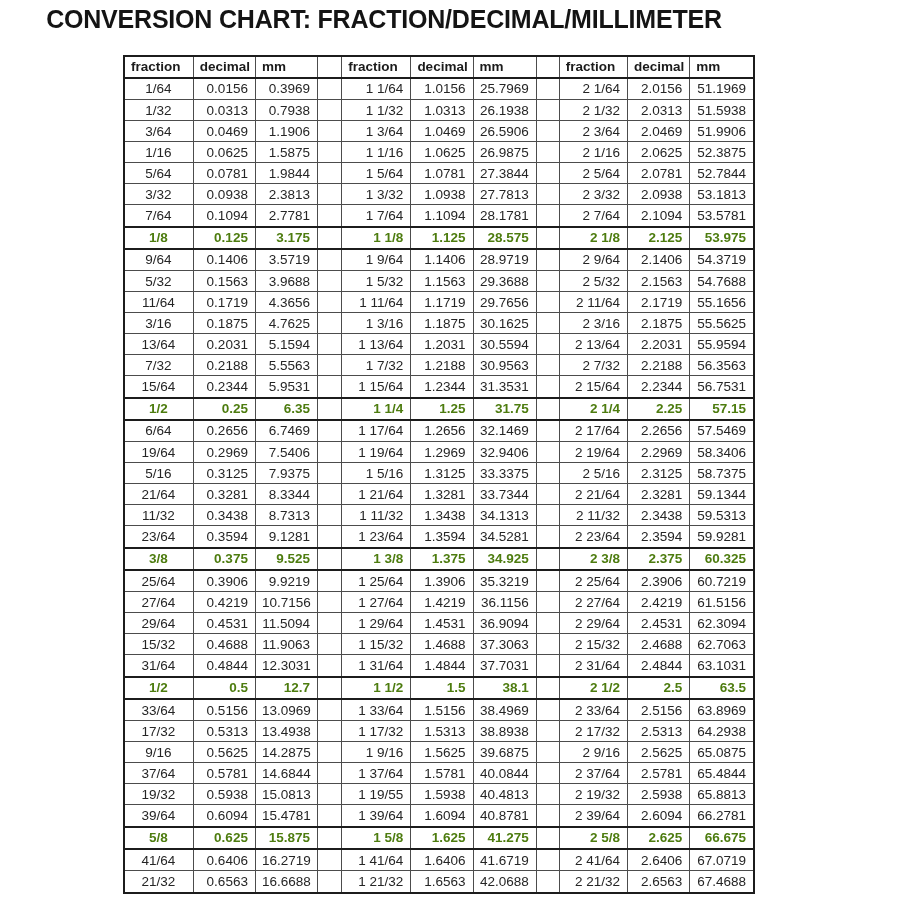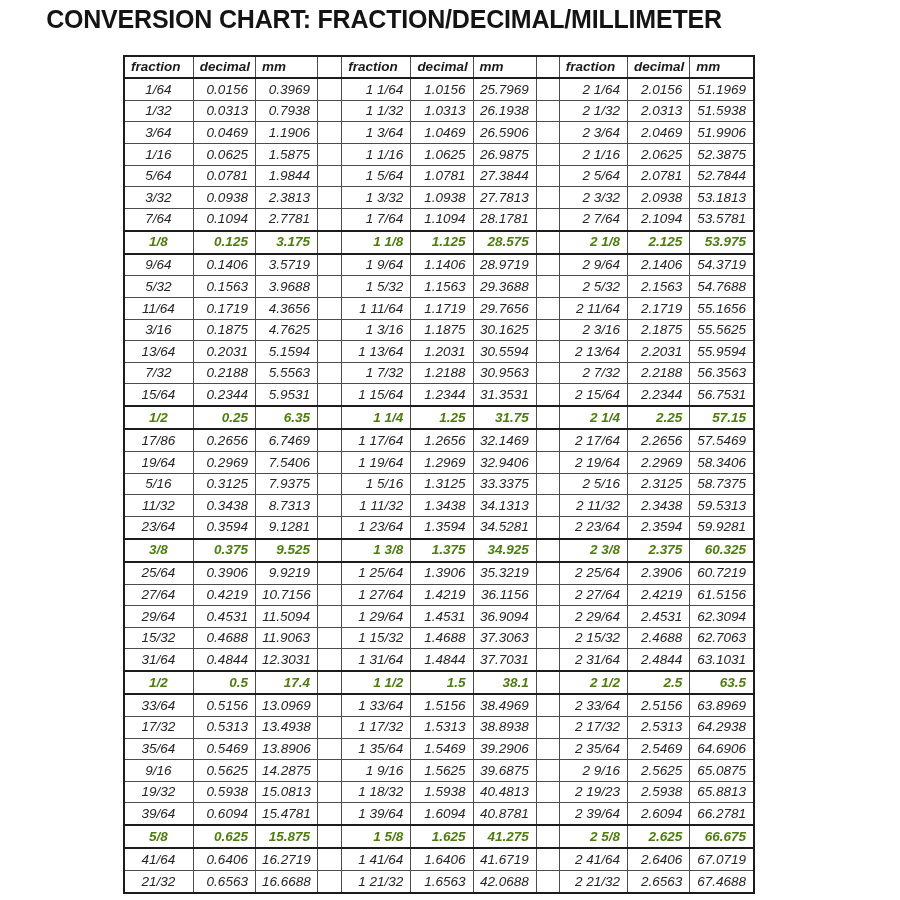--- a/index.html
+++ b/index.html
@@ -28,21 +28,20 @@
   table.conv {
     position: absolute;
     left: 123px;
     top: 55px;
     width: 632px;
     height: 839px;
     border-collapse: collapse;
     table-layout: fixed;
     font-size: 13.5px;
     color: #252525;
-    font-style: italic;
   }
   table.conv {
     border: 2px solid #1c1c1c;
   }
   .conv th, .conv td {
     border: 1px solid #4c4c4c;
     padding: 0 7px 0 6px;
     white-space: pre;
     overflow: hidden;
     line-height: 1;
@@ -304,21 +303,21 @@
         <td class="gap"></td>
         <td class="c-frac">1 1/4</td>
         <td class="c-dec">1.25</td>
         <td class="c-mm">31.75</td>
         <td class="gap"></td>
         <td class="c-frac">2 1/4</td>
         <td class="c-dec">2.25</td>
         <td class="c-mm">57.15</td>
       </tr>
       <tr>
-        <td class="c-frac left">17/86</td>
+        <td class="c-frac left">6/64</td>
         <td class="c-dec">0.2656</td>
         <td class="c-mm">6.7469</td>
         <td class="gap"></td>
         <td class="c-frac">1 17/64</td>
         <td class="c-dec">1.2656</td>
         <td class="c-mm">32.1469</td>
         <td class="gap"></td>
         <td class="c-frac">2 17/64</td>
         <td class="c-dec">2.2656</td>
         <td class="c-mm">57.5469</td>
@@ -341,20 +340,33 @@
         <td class="c-dec">0.3125</td>
         <td class="c-mm">7.9375</td>
         <td class="gap"></td>
         <td class="c-frac">1 5/16</td>
         <td class="c-dec">1.3125</td>
         <td class="c-mm">33.3375</td>
         <td class="gap"></td>
         <td class="c-frac">2 5/16</td>
         <td class="c-dec">2.3125</td>
         <td class="c-mm">58.7375</td>
+      </tr>
+      <tr>
+        <td class="c-frac left">21/64</td>
+        <td class="c-dec">0.3281</td>
+        <td class="c-mm">8.3344</td>
+        <td class="gap"></td>
+        <td class="c-frac">1 21/64</td>
+        <td class="c-dec">1.3281</td>
+        <td class="c-mm">33.7344</td>
+        <td class="gap"></td>
+        <td class="c-frac">2 21/64</td>
+        <td class="c-dec">2.3281</td>
+        <td class="c-mm">59.1344</td>
       </tr>
       <tr>
         <td class="c-frac left">11/32</td>
         <td class="c-dec">0.3438</td>
         <td class="c-mm">8.7313</td>
         <td class="gap"></td>
         <td class="c-frac">1 11/32</td>
         <td class="c-dec">1.3438</td>
         <td class="c-mm">34.1313</td>
         <td class="gap"></td>
@@ -449,21 +461,21 @@
         <td class="c-dec">1.4844</td>
         <td class="c-mm">37.7031</td>
         <td class="gap"></td>
         <td class="c-frac">2 31/64</td>
         <td class="c-dec">2.4844</td>
         <td class="c-mm">63.1031</td>
       </tr>
       <tr class="bold-row">
         <td class="c-frac left">1/2</td>
         <td class="c-dec">0.5</td>
-        <td class="c-mm">17.4</td>
+        <td class="c-mm">12.7</td>
         <td class="gap"></td>
         <td class="c-frac">1 1/2</td>
         <td class="c-dec">1.5</td>
         <td class="c-mm">38.1</td>
         <td class="gap"></td>
         <td class="c-frac">2 1/2</td>
         <td class="c-dec">2.5</td>
         <td class="c-mm">63.5</td>
       </tr>
       <tr>
@@ -486,55 +498,55 @@
         <td class="gap"></td>
         <td class="c-frac">1 17/32</td>
         <td class="c-dec">1.5313</td>
         <td class="c-mm">38.8938</td>
         <td class="gap"></td>
         <td class="c-frac">2 17/32</td>
         <td class="c-dec">2.5313</td>
         <td class="c-mm">64.2938</td>
       </tr>
       <tr>
-        <td class="c-frac left">35/64</td>
-        <td class="c-dec">0.5469</td>
-        <td class="c-mm">13.8906</td>
-        <td class="gap"></td>
-        <td class="c-frac">1 35/64</td>
-        <td class="c-dec">1.5469</td>
-        <td class="c-mm">39.2906</td>
-        <td class="gap"></td>
-        <td class="c-frac">2 35/64</td>
-        <td class="c-dec">2.5469</td>
-        <td class="c-mm">64.6906</td>
-      </tr>
-      <tr>
         <td class="c-frac left">9/16</td>
         <td class="c-dec">0.5625</td>
         <td class="c-mm">14.2875</td>
         <td class="gap"></td>
         <td class="c-frac">1 9/16</td>
         <td class="c-dec">1.5625</td>
         <td class="c-mm">39.6875</td>
         <td class="gap"></td>
         <td class="c-frac">2 9/16</td>
         <td class="c-dec">2.5625</td>
         <td class="c-mm">65.0875</td>
       </tr>
       <tr>
+        <td class="c-frac left">37/64</td>
+        <td class="c-dec">0.5781</td>
+        <td class="c-mm">14.6844</td>
+        <td class="gap"></td>
+        <td class="c-frac">1 37/64</td>
+        <td class="c-dec">1.5781</td>
+        <td class="c-mm">40.0844</td>
+        <td class="gap"></td>
+        <td class="c-frac">2 37/64</td>
+        <td class="c-dec">2.5781</td>
+        <td class="c-mm">65.4844</td>
+      </tr>
+      <tr>
         <td class="c-frac left">19/32</td>
         <td class="c-dec">0.5938</td>
         <td class="c-mm">15.0813</td>
         <td class="gap"></td>
-        <td class="c-frac">1 18/32</td>
+        <td class="c-frac">1 19/55</td>
         <td class="c-dec">1.5938</td>
         <td class="c-mm">40.4813</td>
         <td class="gap"></td>
-        <td class="c-frac">2 19/23</td>
+        <td class="c-frac">2 19/32</td>
         <td class="c-dec">2.5938</td>
         <td class="c-mm">65.8813</td>
       </tr>
       <tr>
         <td class="c-frac left">39/64</td>
         <td class="c-dec">0.6094</td>
         <td class="c-mm">15.4781</td>
         <td class="gap"></td>
         <td class="c-frac">1 39/64</td>
         <td class="c-dec">1.6094</td>

